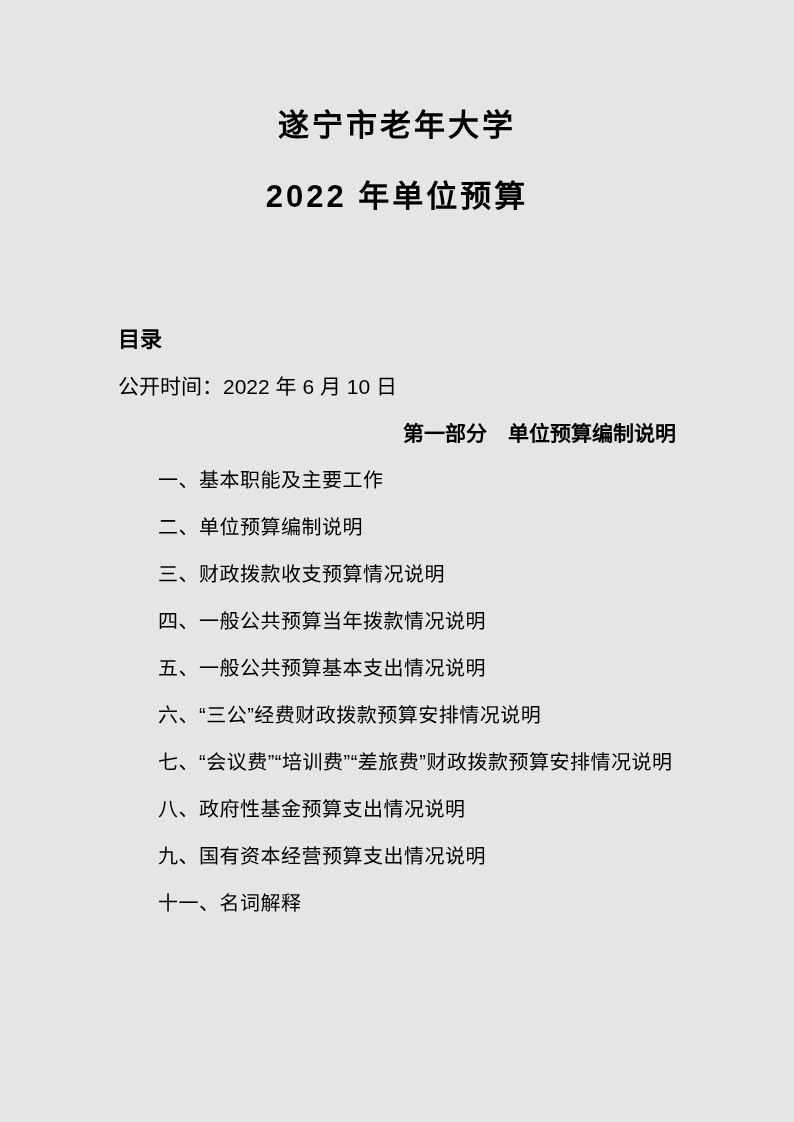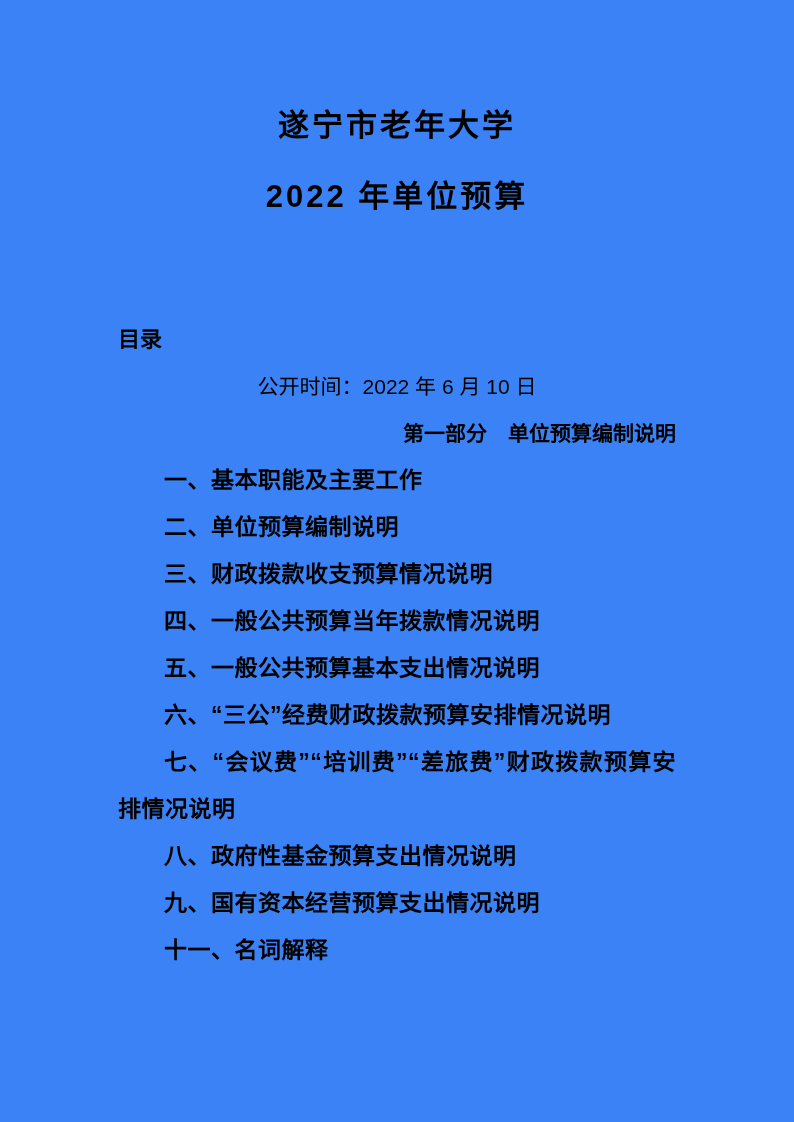--- a/index.html
+++ b/index.html
@@ -5,21 +5,21 @@
   html, body {
     margin: 0;
     padding: 0;
     background: #ffffff;
   }
   .page {
     position: relative;
     width: 794px;
     height: 1122px;
     margin: 0 auto;
-    background: #3b82f6;
+    background: #e5e5e5;
     box-sizing: border-box;
     padding: 90px 118px 0 118px;
     font-family: "Liberation Sans", "DejaVu Sans", sans-serif;
     color: #000000;
     overflow: hidden;
   }
   .doc-title {
     text-align: center;
     font-size: 31px;
     font-weight: 700;
@@ -29,38 +29,37 @@
   }
   .title-spacer {
     height: 84px;
   }
   .toc-heading {
     font-size: 22px;
     font-weight: 700;
     line-height: 47px;
   }
   .publish-time {
-    text-align: center;
     font-size: 21px;
     font-weight: 400;
     line-height: 47px;
   }
   .part-heading {
     font-size: 21px;
     font-weight: 700;
     line-height: 47px;
     text-align: right;
   }
   .toc-list {
     margin: 0;
     padding: 0;
   }
   .toc-item {
-    font-size: 23px;
-    font-weight: 700;
+    font-size: 20px;
+    font-weight: 400;
     line-height: 47px;
     text-indent: 2em;
     text-align: justify;
     letter-spacing: 0.5px;
   }
 </style>
 </head>
 <body>
 
 <div class="page">

